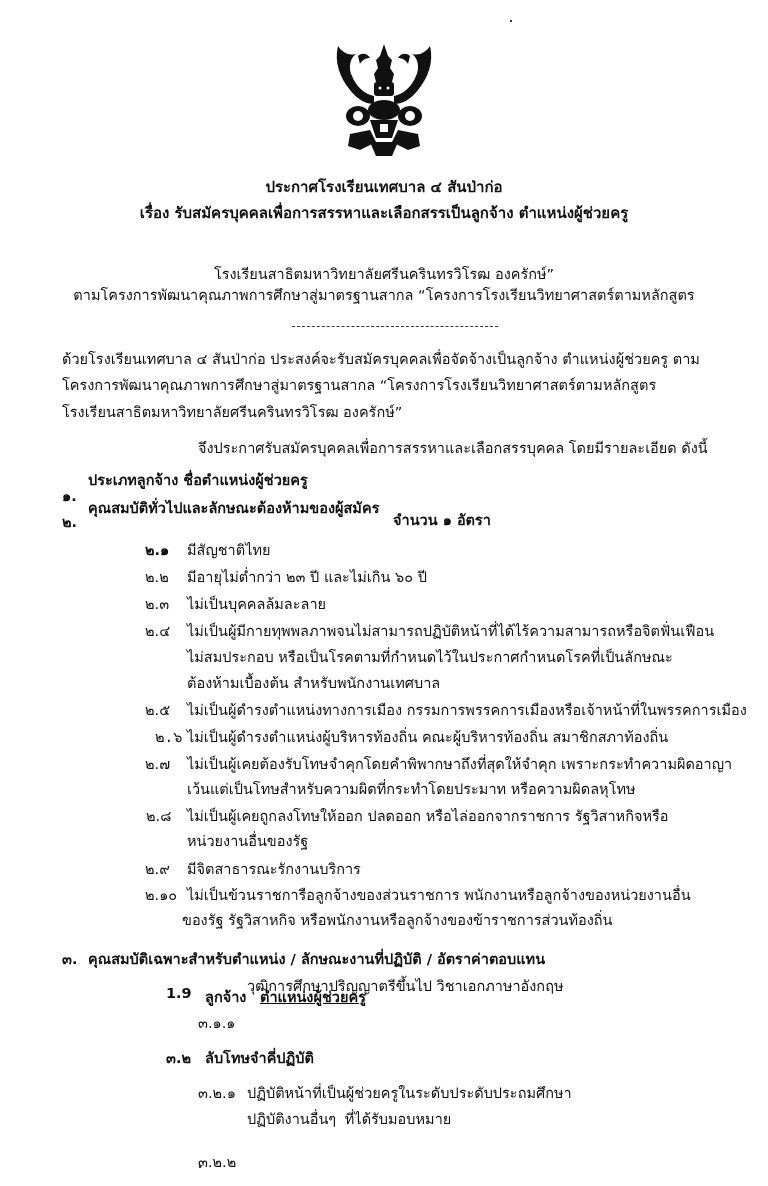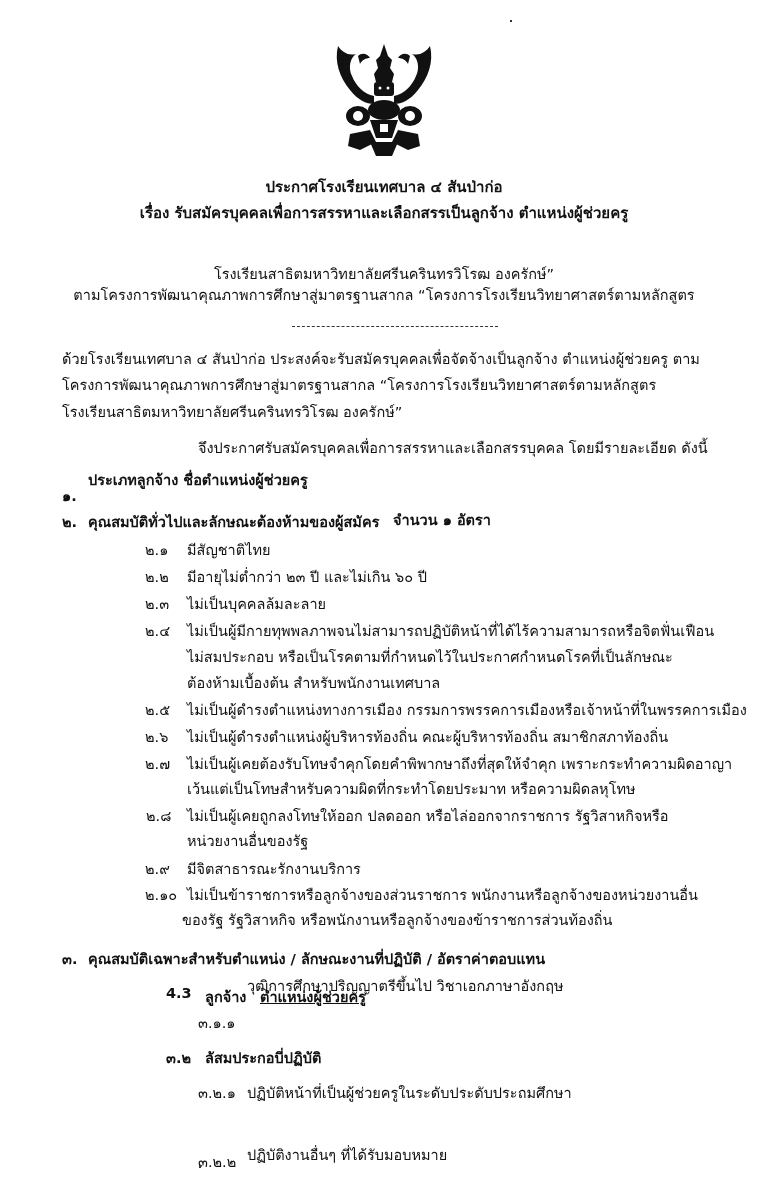--- a/index.html
+++ b/index.html
@@ -64,71 +64,71 @@
   <div class="abs txt" style="left:62px; top:347px;">ด้วยโรงเรียนเทศบาล ๔ สันป่าก่อ  ประสงค์จะรับสมัครบุคคลเพื่อจัดจ้างเป็นลูกจ้าง ตำแหน่งผู้ช่วยครู ตาม</div>
   <div class="abs txt" style="left:62px; top:373px;">โครงการพัฒนาคุณภาพการศึกษาสู่มาตรฐานสากล “โครงการโรงเรียนวิทยาศาสตร์ตามหลักสูตร</div>
   <div class="abs txt" style="left:62px; top:400px;">โรงเรียนสาธิตมหาวิทยาลัยศรีนครินทรวิโรฒ องครักษ์”</div>
   <div class="abs txt" style="left:198px; top:436px;">จึงประกาศรับสมัครบุคคลเพื่อการสรรหาและเลือกสรรบุคคล โดยมีรายละเอียด  ดังนี้</div>
 
   <div class="abs txt bold" style="left:62px; top:484px;">๑.</div>
   <div class="abs txt bold" style="left:88px; top:468px;">ประเภทลูกจ้าง  ชื่อตำแหน่งผู้ช่วยครู</div>
   <div class="abs txt bold" style="left:393px; top:484px;margin-top:24px;">จำนวน ๑  อัตรา</div>
 
   <div class="abs txt bold" style="left:62px; top:510px;">๒.</div>
-  <div class="abs txt bold" style="left:88px; top:510px;text-align:right;">คุณสมบัติทั่วไปและลักษณะต้องห้ามของผู้สมัคร</div>
+  <div class="abs txt bold" style="left:88px; top:496px;text-align:right;">คุณสมบัติทั่วไปและลักษณะต้องห้ามของผู้สมัคร</div>
 
-  <div class="abs txt" style="left:145px; top:538px;">๒.๑</div>
+  <div class="abs txt" style="left:145px; top:538px;font-weight:bold;">๒.๑</div>
   <div class="abs txt" style="left:187px; top:538px;">มีสัญชาติไทย</div>
 
   <div class="abs txt" style="left:145px; top:565px;">๒.๒</div>
   <div class="abs txt" style="left:187px; top:565px;">มีอายุไม่ต่ำกว่า  ๒๓  ปี และไม่เกิน  ๖๐  ปี</div>
 
   <div class="abs txt" style="left:145px; top:592px;">๒.๓</div>
   <div class="abs txt" style="left:187px; top:592px;">ไม่เป็นบุคคลล้มละลาย</div>
 
   <div class="abs txt" style="left:145px; top:619px;">๒.๔</div>
   <div class="abs txt" style="left:187px; top:619px;">ไม่เป็นผู้มีกายทุพพลภาพจนไม่สามารถปฏิบัติหน้าที่ได้ไร้ความสามารถหรือจิตฟั่นเฟือน</div>
   <div class="abs txt" style="left:187px; top:645px;">ไม่สมประกอบ หรือเป็นโรคตามที่กำหนดไว้ในประกาศกำหนดโรคที่เป็นลักษณะ</div>
   <div class="abs txt" style="left:187px; top:671px;">ต้องห้ามเบื้องต้น  สำหรับพนักงานเทศบาล</div>
 
   <div class="abs txt" style="left:145px; top:698px;">๒.๕</div>
   <div class="abs txt" style="left:187px; top:698px;">ไม่เป็นผู้ดำรงตำแหน่งทางการเมือง  กรรมการพรรคการเมืองหรือเจ้าหน้าที่ในพรรคการเมือง</div>
 
-  <div class="abs txt" style="left:145px; top:725px;">๒.๖</div>
+  <div class="abs txt" style="left:155px; top:725px;font-family:Liberation Mono, monospace;">๒.๖</div>
   <div class="abs txt" style="left:187px; top:725px;">ไม่เป็นผู้ดำรงตำแหน่งผู้บริหารท้องถิ่น คณะผู้บริหารท้องถิ่น  สมาชิกสภาท้องถิ่น</div>
 
   <div class="abs txt" style="left:145px; top:752px;">๒.๗</div>
   <div class="abs txt" style="left:187px; top:752px;">ไม่เป็นผู้เคยต้องรับโทษจำคุกโดยคำพิพากษาถึงที่สุดให้จำคุก    เพราะกระทำความผิดอาญา</div>
   <div class="abs txt" style="left:187px; top:777px;">เว้นแต่เป็นโทษสำหรับความผิดที่กระทำโดยประมาท หรือความผิดลหุโทษ</div>
 
   <div class="abs txt" style="left:146px; top:804px;">๒.๘</div>
   <div class="abs txt" style="left:187px; top:804px;">ไม่เป็นผู้เคยถูกลงโทษให้ออก  ปลดออก  หรือไล่ออกจากราชการ  รัฐวิสาหกิจหรือ</div>
   <div class="abs txt" style="left:187px; top:829px;">หน่วยงานอื่นของรัฐ</div>
 
   <div class="abs txt" style="left:145px; top:857px;">๒.๙</div>
   <div class="abs txt" style="left:187px; top:857px;">มีจิตสาธารณะรักงานบริการ</div>
 
   <div class="abs txt" style="left:145px; top:883px;">๒.๑๐</div>
-  <div class="abs txt" style="left:187px; top:883px;">ไม่เป็นข้าราชการหรือลูกจ้างของส่วนราชการ  พนักงานหรือลูกจ้างของหน่วยงานอื่น</div>
+  <div class="abs txt" style="left:187px; top:883px;">ไม่เป็นข้วนราชการือลูกจ้างของส่วนราชการ  พนักงานหรือลูกจ้างของหน่วยงานอื่น</div>
   <div class="abs txt" style="left:182px; top:908px;">ของรัฐ  รัฐวิสาหกิจ  หรือพนักงานหรือลูกจ้างของข้าราชการส่วนท้องถิ่น</div>
 
   <div class="abs txt bold" style="left:62px; top:947px;">๓.</div>
   <div class="abs txt bold" style="left:88px; top:947px;">คุณสมบัติเฉพาะสำหรับตำแหน่ง / ลักษณะงานที่ปฏิบัติ / อัตราค่าตอบแทน</div>
 
-  <div class="abs txt bold" style="left:166px; top:985px;">4.3</div>
+  <div class="abs txt bold" style="left:166px; top:985px;">1.9</div>
   <div class="abs txt bold" style="left:205px; top:985px;">ลูกจ้าง</div>
   <div class="abs txt bold u" style="left:260px; top:985px;">ตำแหน่งผู้ช่วยครู</div>
 
   <div class="abs txt" style="left:198px; top:1011px;">๓.๑.๑</div>
   <div class="abs txt" style="left:247px; top:974px;">วุฒิการศึกษาปริญญาตรีขึ้นไป วิชาเอกภาษาอังกฤษ</div>
 
   <div class="abs txt bold" style="left:166px; top:1046px;">๓.๒</div>
-  <div class="abs txt bold" style="left:205px; top:1046px;">ลัสมประกอบี่ปฏิบัติ</div>
+  <div class="abs txt bold" style="left:205px; top:1046px;">ลับโทษจำคี่ปฏิบัติ</div>
 
   <div class="abs txt" style="left:198px; top:1081px;">๓.๒.๑</div>
   <div class="abs txt" style="left:247px; top:1081px;">ปฏิบัติหน้าที่เป็นผู้ช่วยครูในระดับประดับประถมศึกษา</div>
 
   <div class="abs txt" style="left:198px; top:1107px;margin-top:43px;">๓.๒.๒</div>
-  <div class="abs txt" style="left:247px; top:1143px;">ปฏิบัติงานอื่นๆ ที่ได้รับมอบหมาย</div>
+  <div class="abs txt" style="left:247px; top:1107px;font-family:Liberation Mono, monospace;">ปฏิบัติงานอื่นๆ ที่ได้รับมอบหมาย</div>
 
   <div class="speck" style="left:199px; top:1165px; width:2px; height:3px;"></div>
   <div class="speck" style="left:510px; top:20px; width:2px; height:2px;"></div>
 </div>
 
 </body></html>

